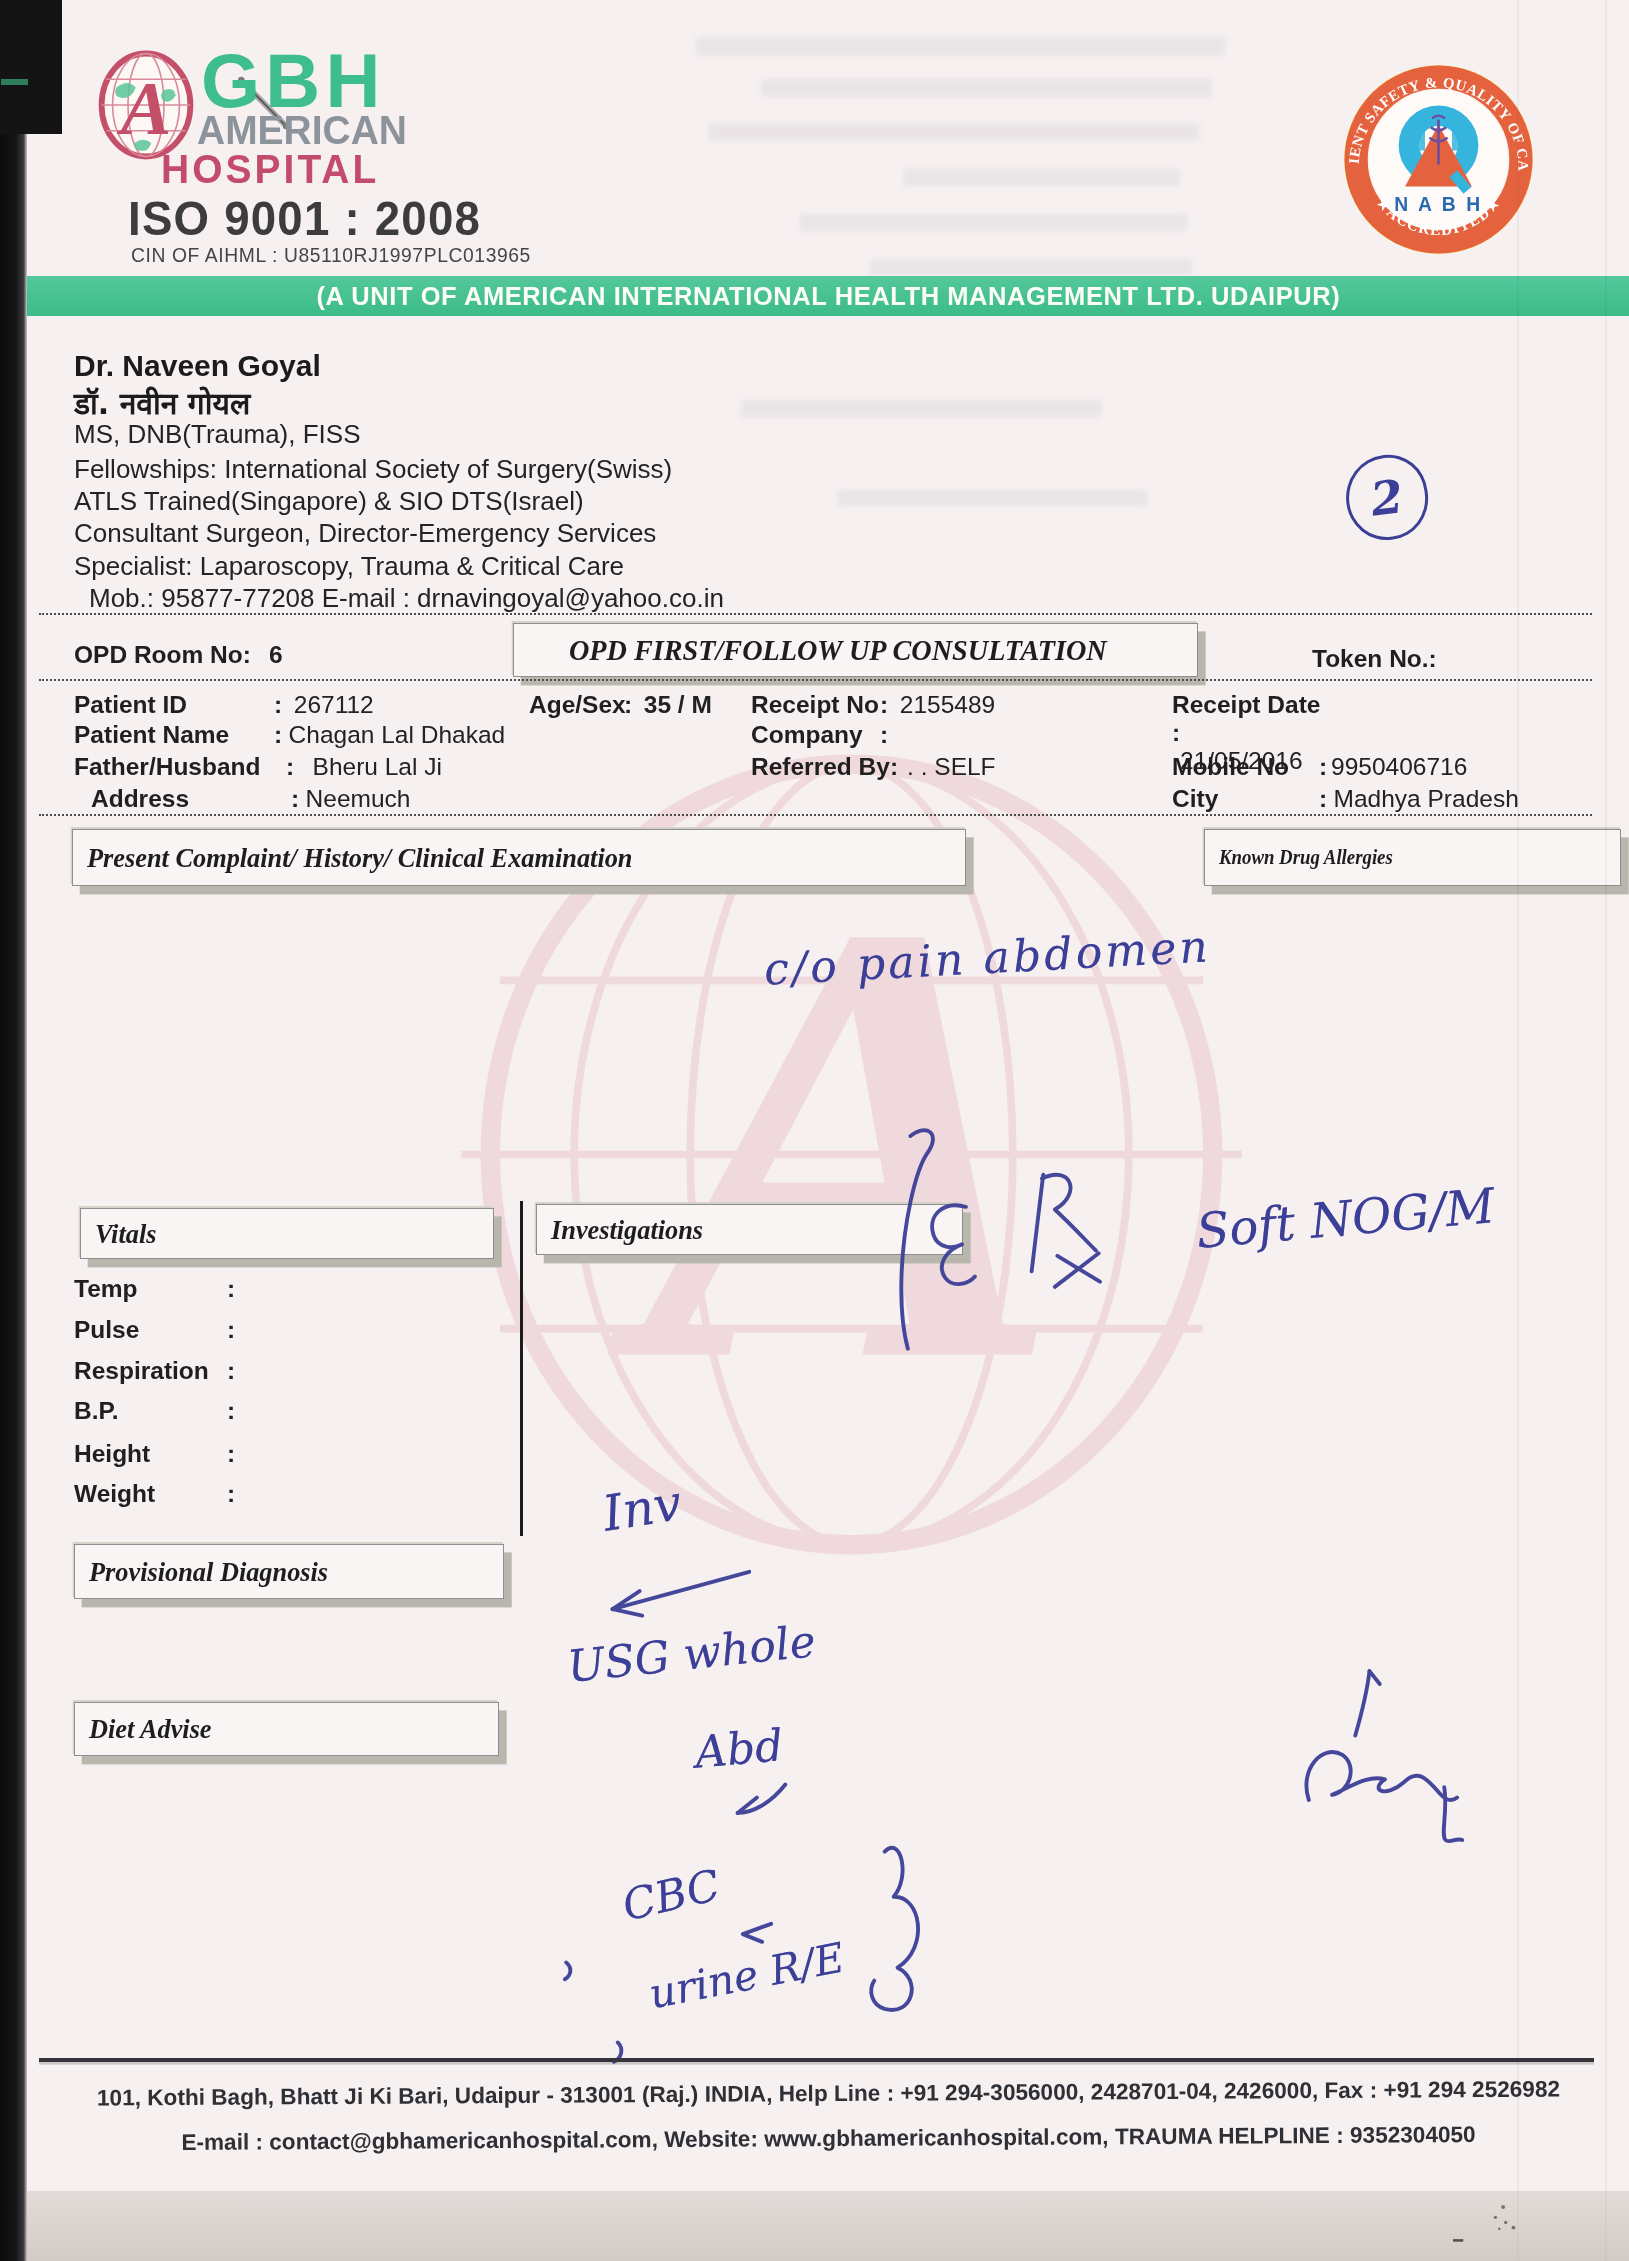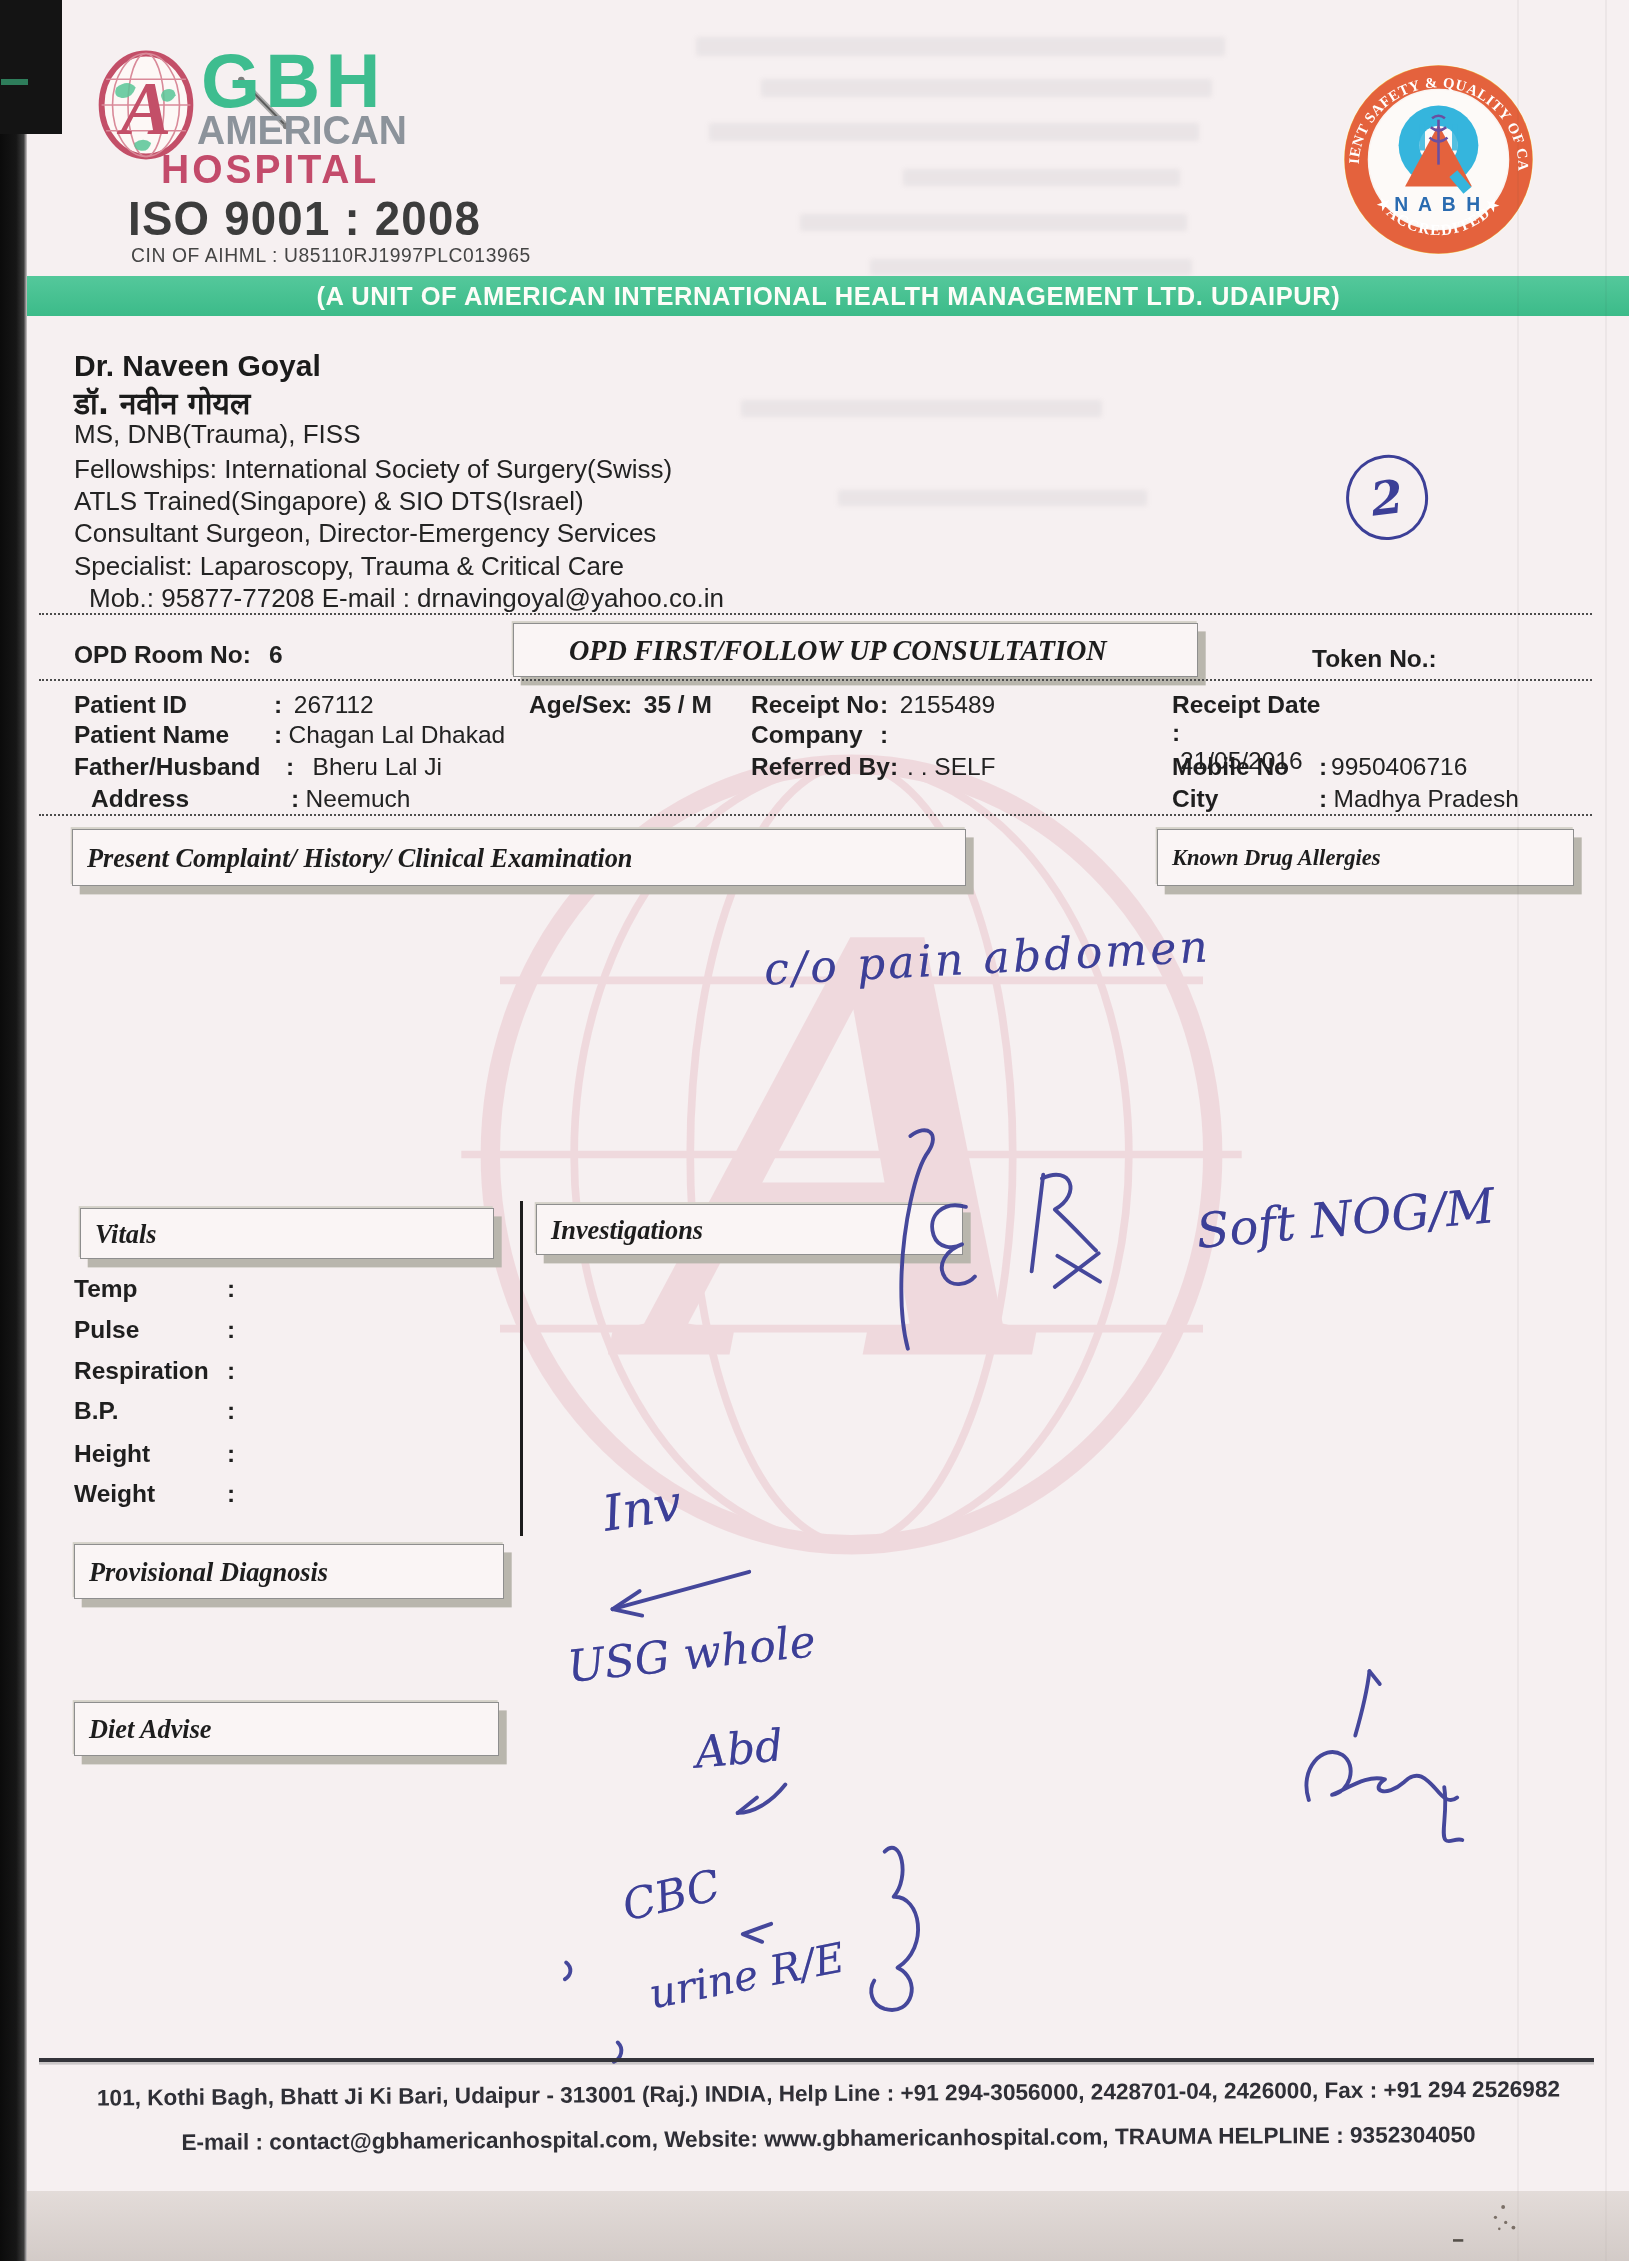--- a/index.html
+++ b/index.html
@@ -222,21 +222,21 @@
     <span class="l" style="width:147px;">City</span>
     <span class="c">:</span>
     <span class="v" style="margin-left:6.4px;">Madhya Pradesh</span>
   </div>
 
   <div class="abs dotrule" style="top:814px;"></div>
 
   <div class="abs secbox" style="left:72px;top:829px;width:864px;height:55px;font-size:28px;">
     <span>Present Complaint/ History/ Clinical Examination</span>
   </div>
-  <div class="abs secbox" style="left:1157px;top:829px;width:387px;height:55px;font-size:24px;">
+  <div class="abs secbox" style="left:1204px;top:829px;width:387px;height:55px;font-size:20px;">
     <span>Known Drug Allergies</span>
   </div>
 
   <div class="hw" style="left:764px;top:932px;font-size:44px;letter-spacing:3.2px;transform:rotate(-3deg);">c/o pain abdomen</div>
 
   <div class="abs secbox" style="left:80px;top:1208px;width:384px;height:49px;font-size:28px;">
     <span>Vitals</span>
   </div>
   <div class="abs secbox" style="left:536px;top:1204px;width:397px;height:49px;font-size:28px;">
     <span>Investigations</span>

